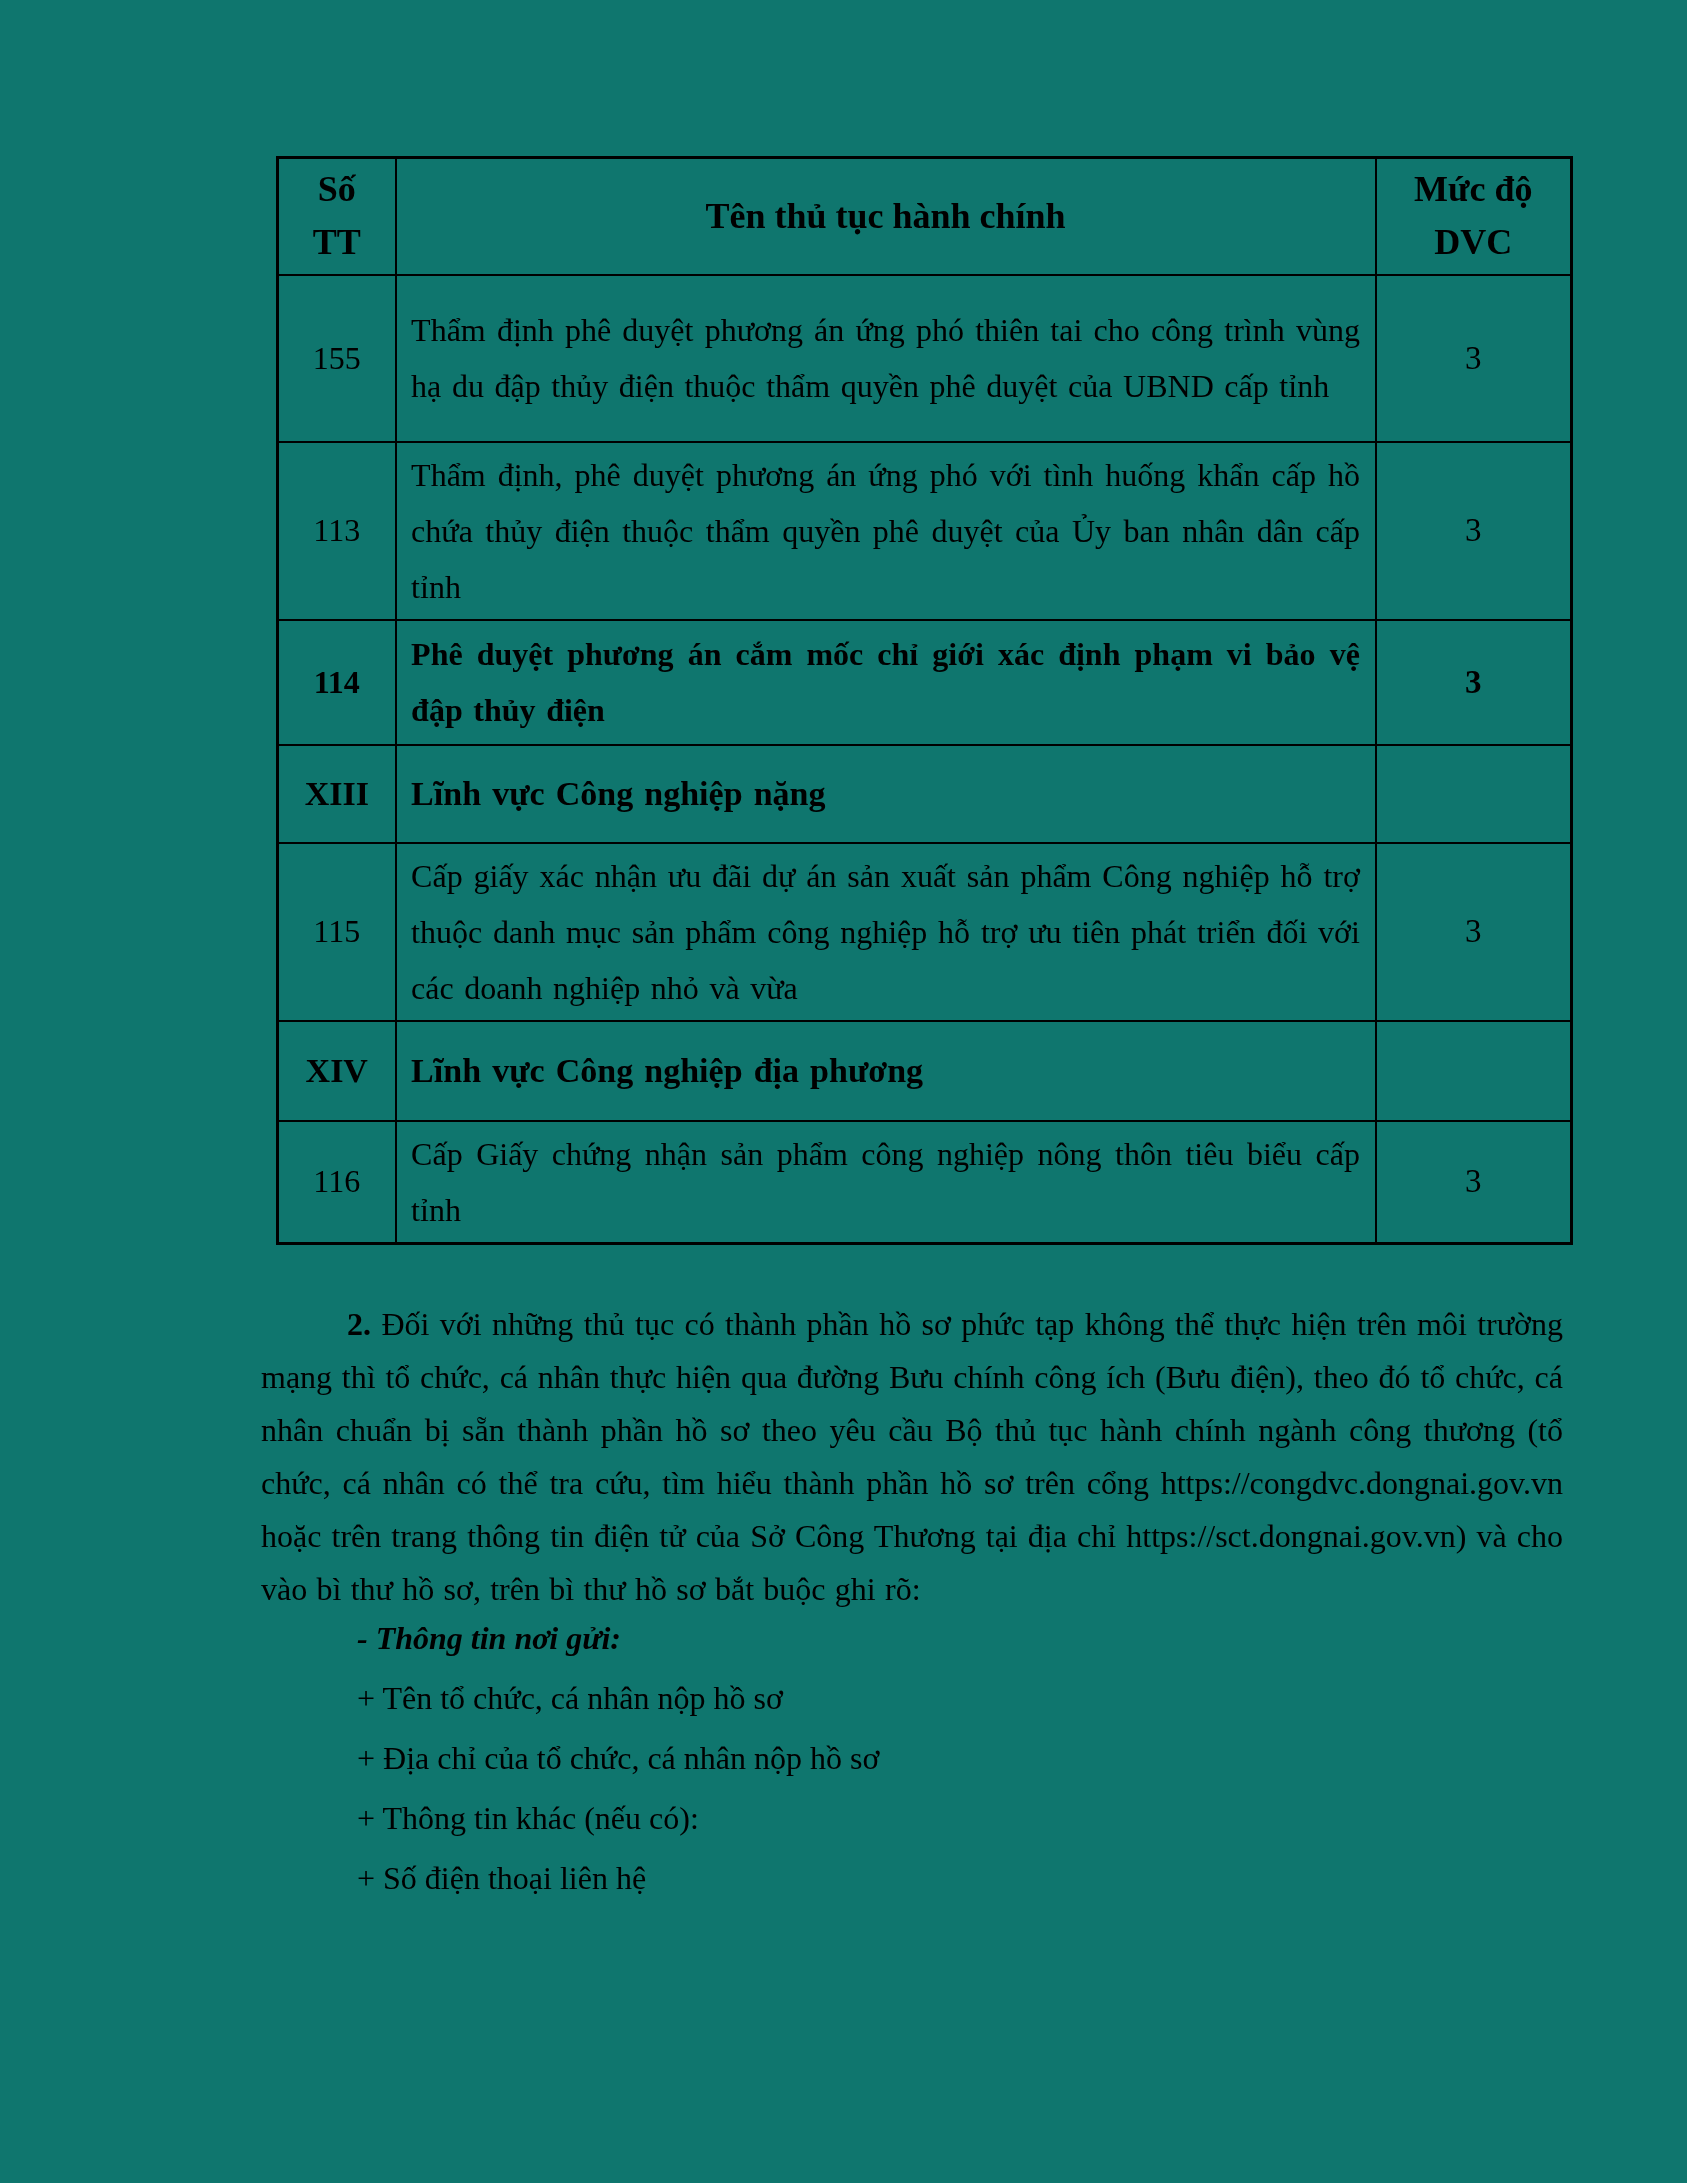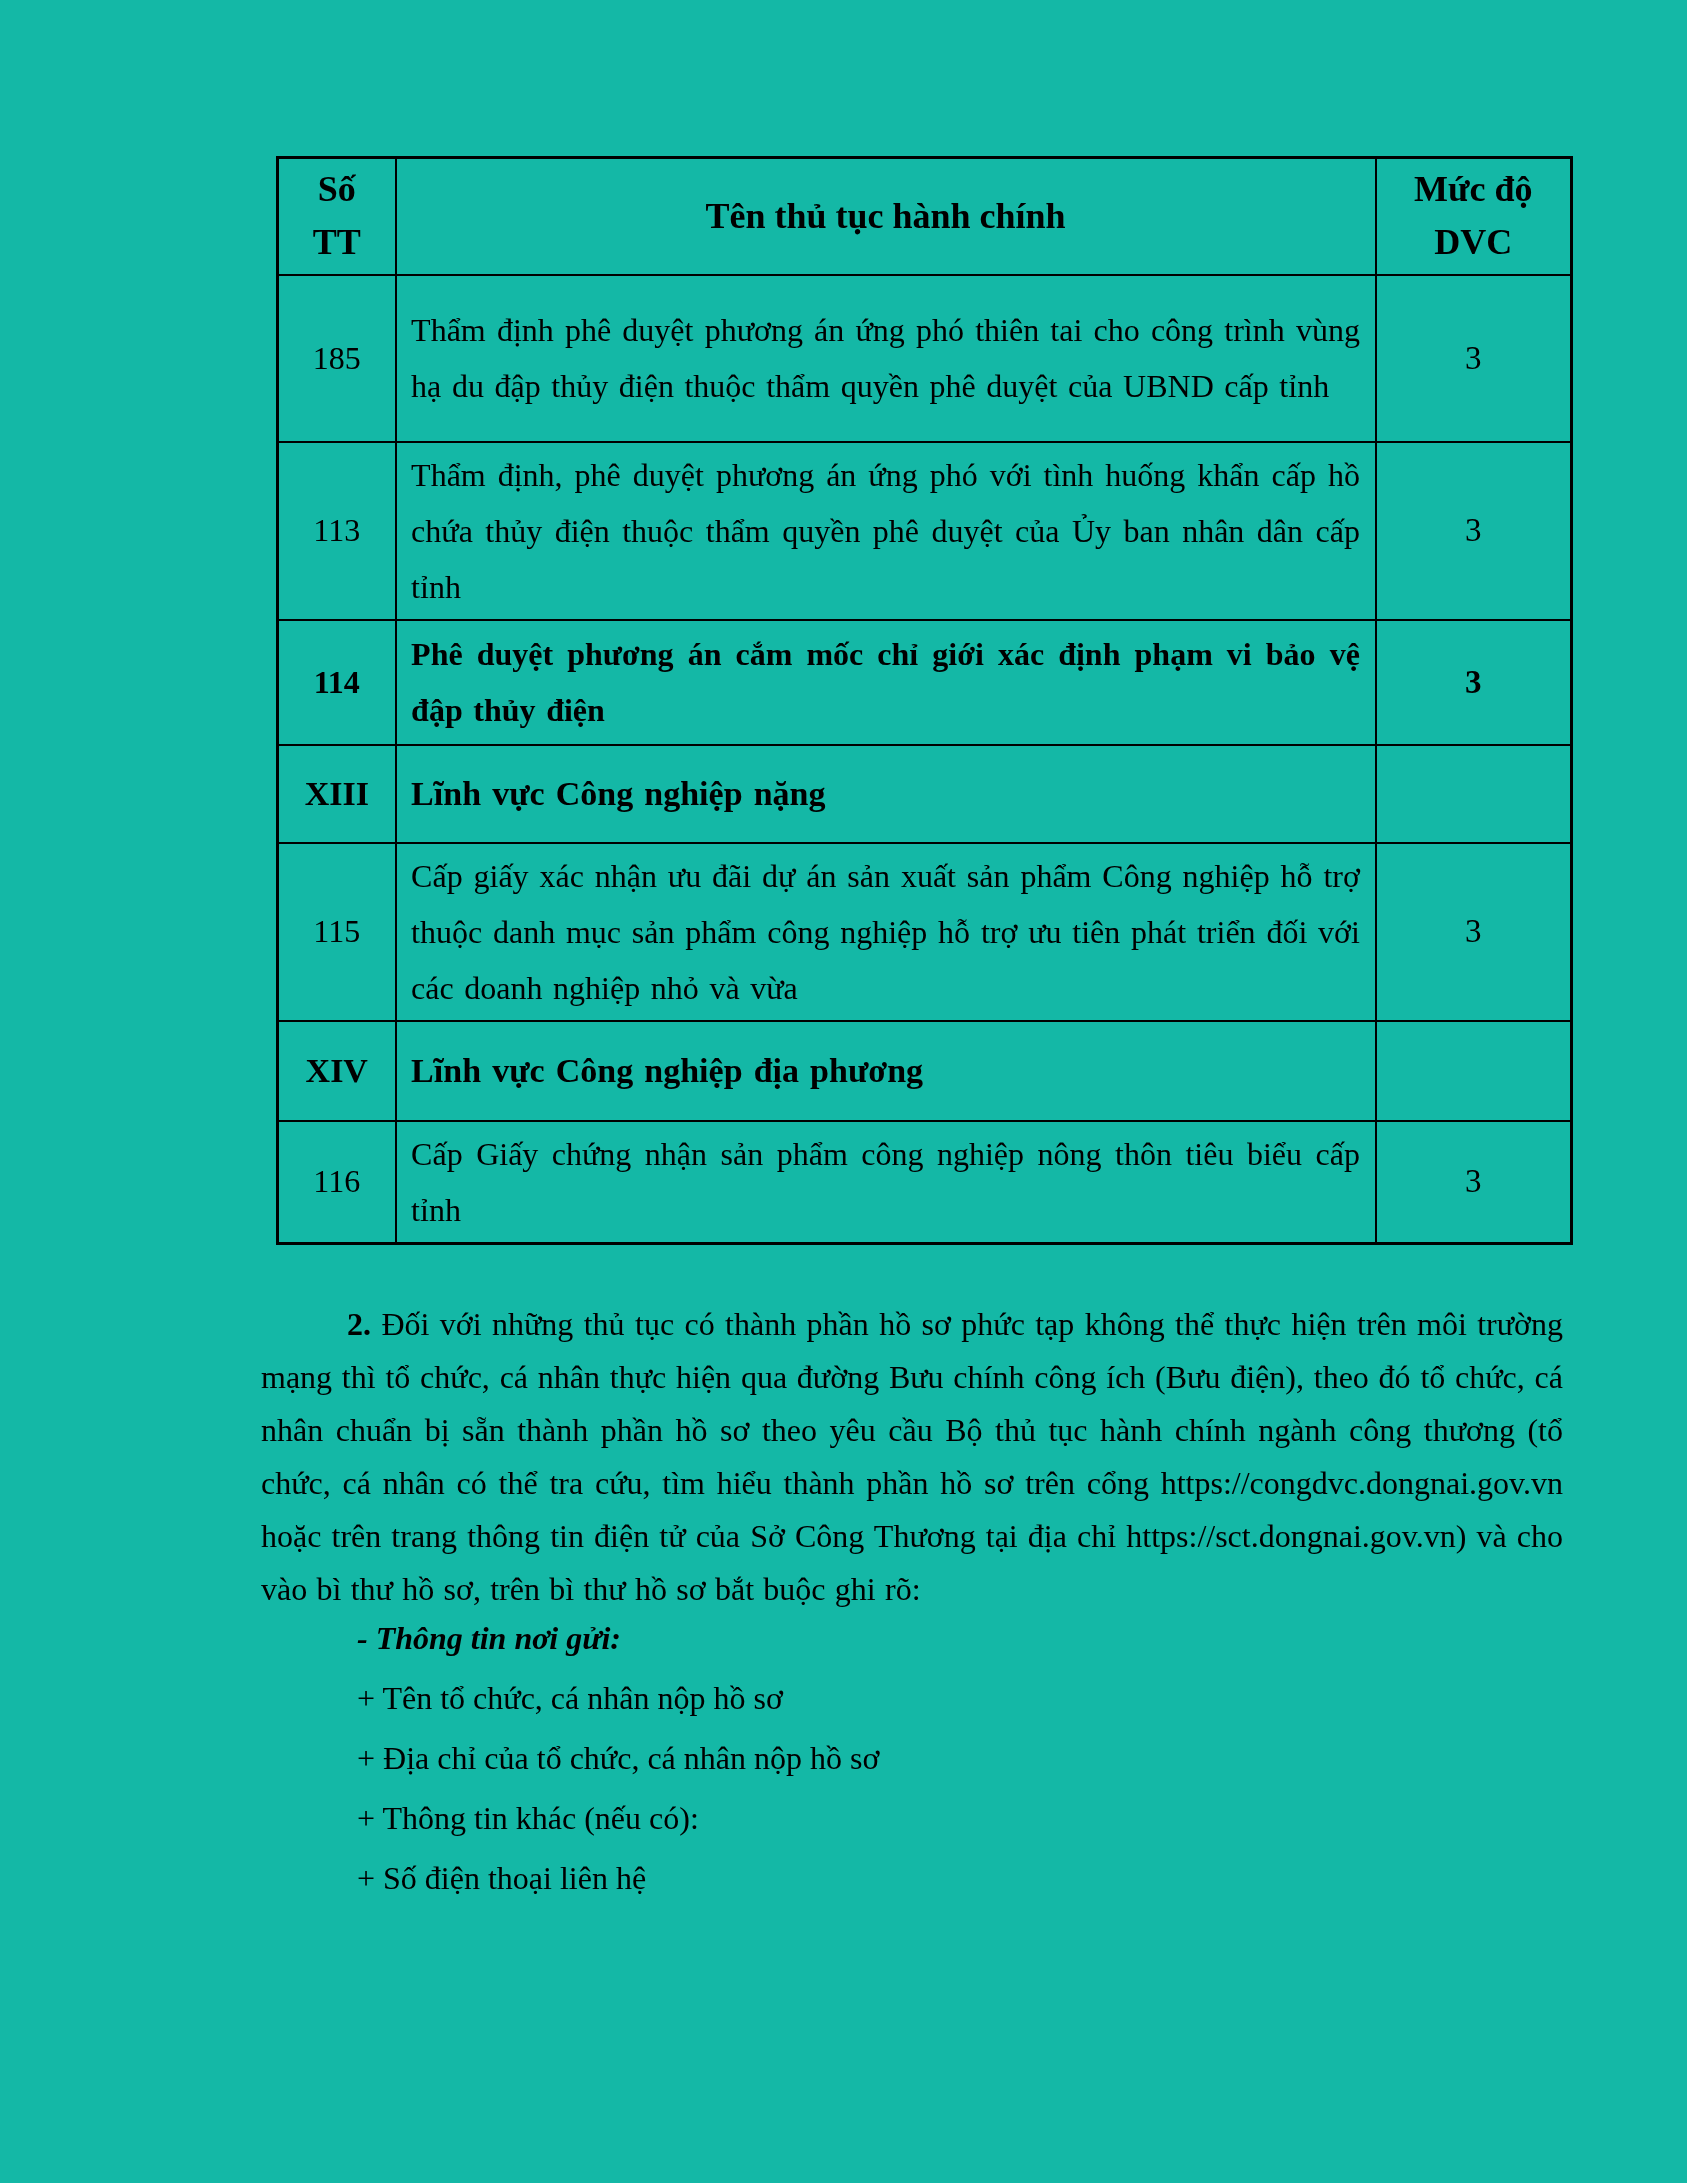--- a/index.html
+++ b/index.html
@@ -1,19 +1,19 @@
 <!DOCTYPE html>
 <html style="font-size:10.6px"><head>
 <meta charset="utf-8">
 <style>
   html,body{margin:0;padding:0;background:#888;}
   .page{
     position:relative;
     width:1687px;height:2183px;
-    background:#14b8a6;
+    background:#0f766e;
     color:#000;
     font-family:"Liberation Serif","DejaVu Serif",serif;
     overflow:hidden;
   }
   table.proc-table{
     position:absolute;left:276px;top:156px;
     width:1295px;
     border-collapse:collapse;
     table-layout:fixed;
     border:3.3px solid #000;
@@ -97,21 +97,21 @@
       <tr style="height:117px">
         <th>Số
 TT</th>
         <th>Tên thủ tục hành chính</th>
         <th>Mức độ
 DVC</th>
       </tr>
     </thead>
     <tbody id="proc-rows">
         <tr style="height: 167px;">
-          <td class="stt">185</td>
+          <td class="stt">155</td>
           <td class="name">Thẩm định phê duyệt phương án ứng phó thiên tai cho công trình vùng hạ du đập thủy điện thuộc thẩm quyền phê duyệt của UBND cấp tỉnh</td>
           <td class="dvc">3</td>
         </tr>
         <tr style="height: 167px;">
           <td class="stt">113</td>
           <td class="name">Thẩm định, phê duyệt phương án ứng phó với tình huống khẩn cấp hồ chứa thủy điện thuộc thẩm quyền phê duyệt của Ủy ban nhân dân cấp tỉnh</td>
           <td class="dvc">3</td>
         </tr>
         <tr style="height: 125px; font-weight: bold;">
           <td class="stt">114</td>

